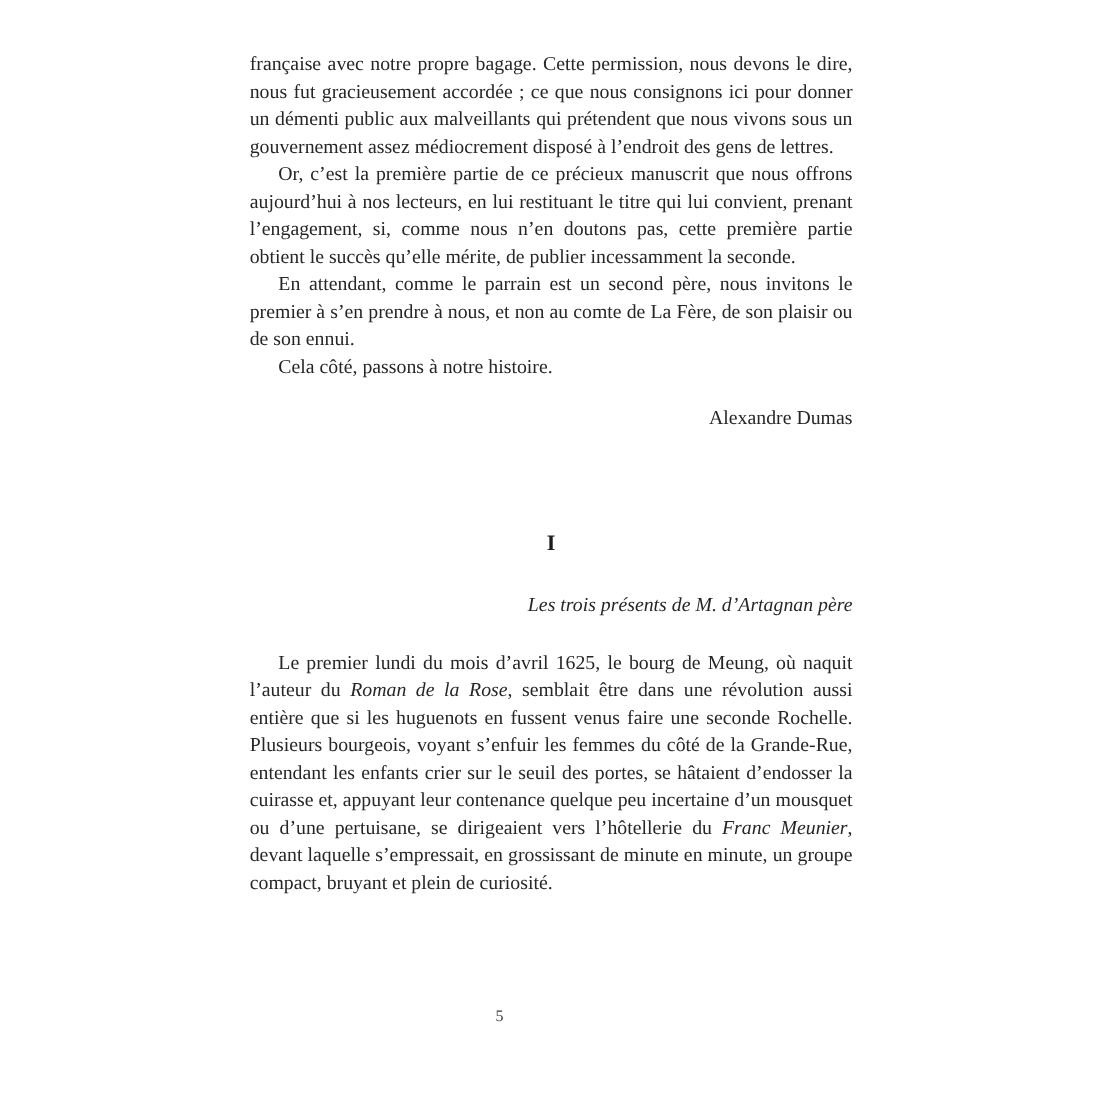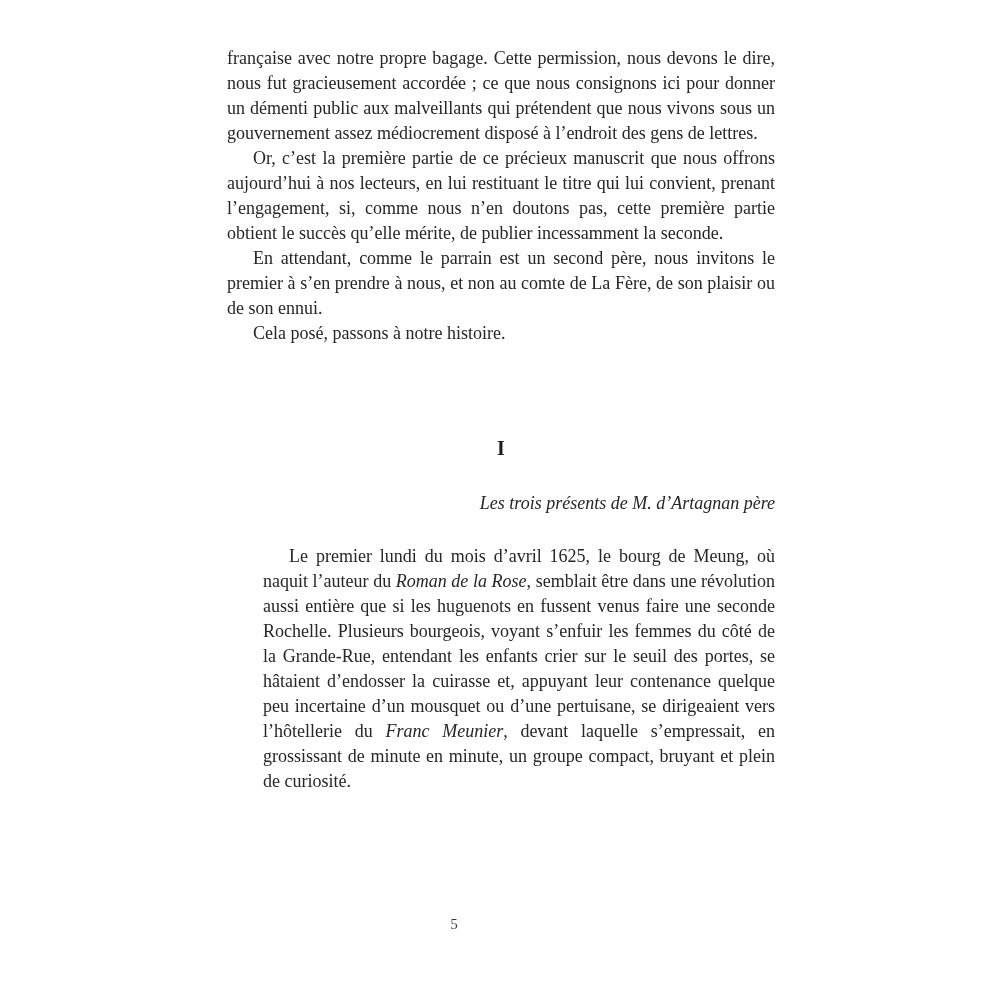--- a/index.html
+++ b/index.html
@@ -53,21 +53,20 @@
     margin: 30px 0 0 0;
     font-size: 18px;
     line-height: 25px;
     font-weight: normal;
     font-style: italic;
     text-align: right;
     color: #262626;
   }
   .chapter-opening {
     margin-top: 28px;
-    margin-left: 36px;
   }
   .page-number {
     position: absolute;
     left: 0;
     right: 0;
     top: 916px;
     text-align: center;
     font-size: 14.5px;
     color: #3a3a3a;
   }
@@ -78,22 +77,23 @@
 
 <div class="book-page">
   <div class="text-block">
 
     <p class="para">française avec notre propre bagage. Cette permission, nous devons le dire, nous fut gracieusement accordée ; ce que nous consignons ici pour donner un démenti public aux malveillants qui prétendent que nous vivons sous un gouvernement assez médiocrement disposé à l’endroit des gens de lettres.</p>
 
     <p class="para indent">Or, c’est la première partie de ce précieux manuscrit que nous offrons aujourd’hui à nos lecteurs, en lui restituant le titre qui lui convient, prenant l’engagement, si, comme nous n’en doutons pas, cette première partie obtient le succès qu’elle mérite, de publier incessamment la seconde.</p>
 
     <p class="para indent">En attendant, comme le parrain est un second père, nous invitons le premier à s’en prendre à nous, et non au comte de La Fère, de son plaisir ou de son ennui.</p>
 
-    <p class="para indent">Cela posé, passons à notre histoire.</p>
+    <p class="para indent">Cela côté, passons à notre histoire.</p>
 
+    <p class="signature">Alexandre Dumas</p>
 
     <h2 class="chapter-number">I</h2>
 
     <h3 class="chapter-title">Les trois présents de M. d’Artagnan père</h3>
 
     <p class="para indent chapter-opening"><span>Le premier lundi du mois d’avril 1625, le bourg de Meung, où naquit l’auteur du </span><i>Roman de la Rose</i><span>, semblait être dans une révolution aussi entière que si les huguenots en fussent venus faire une seconde Rochelle. Plusieurs bourgeois, voyant s’enfuir les femmes du côté de la Grande-Rue, entendant les enfants crier sur le seuil des portes, se hâtaient d’endosser la cuirasse et, appuyant leur contenance quelque peu incertaine d’un mousquet ou d’une pertuisane, se dirigeaient vers l’hôtellerie du </span><i>Franc Meunier</i><span>, devant laquelle s’empressait, en grossissant de minute en minute, un groupe compact, bruyant et plein de curiosité.</span></p>
   </div>
 
   <div class="page-number">5</div>
 </div>

